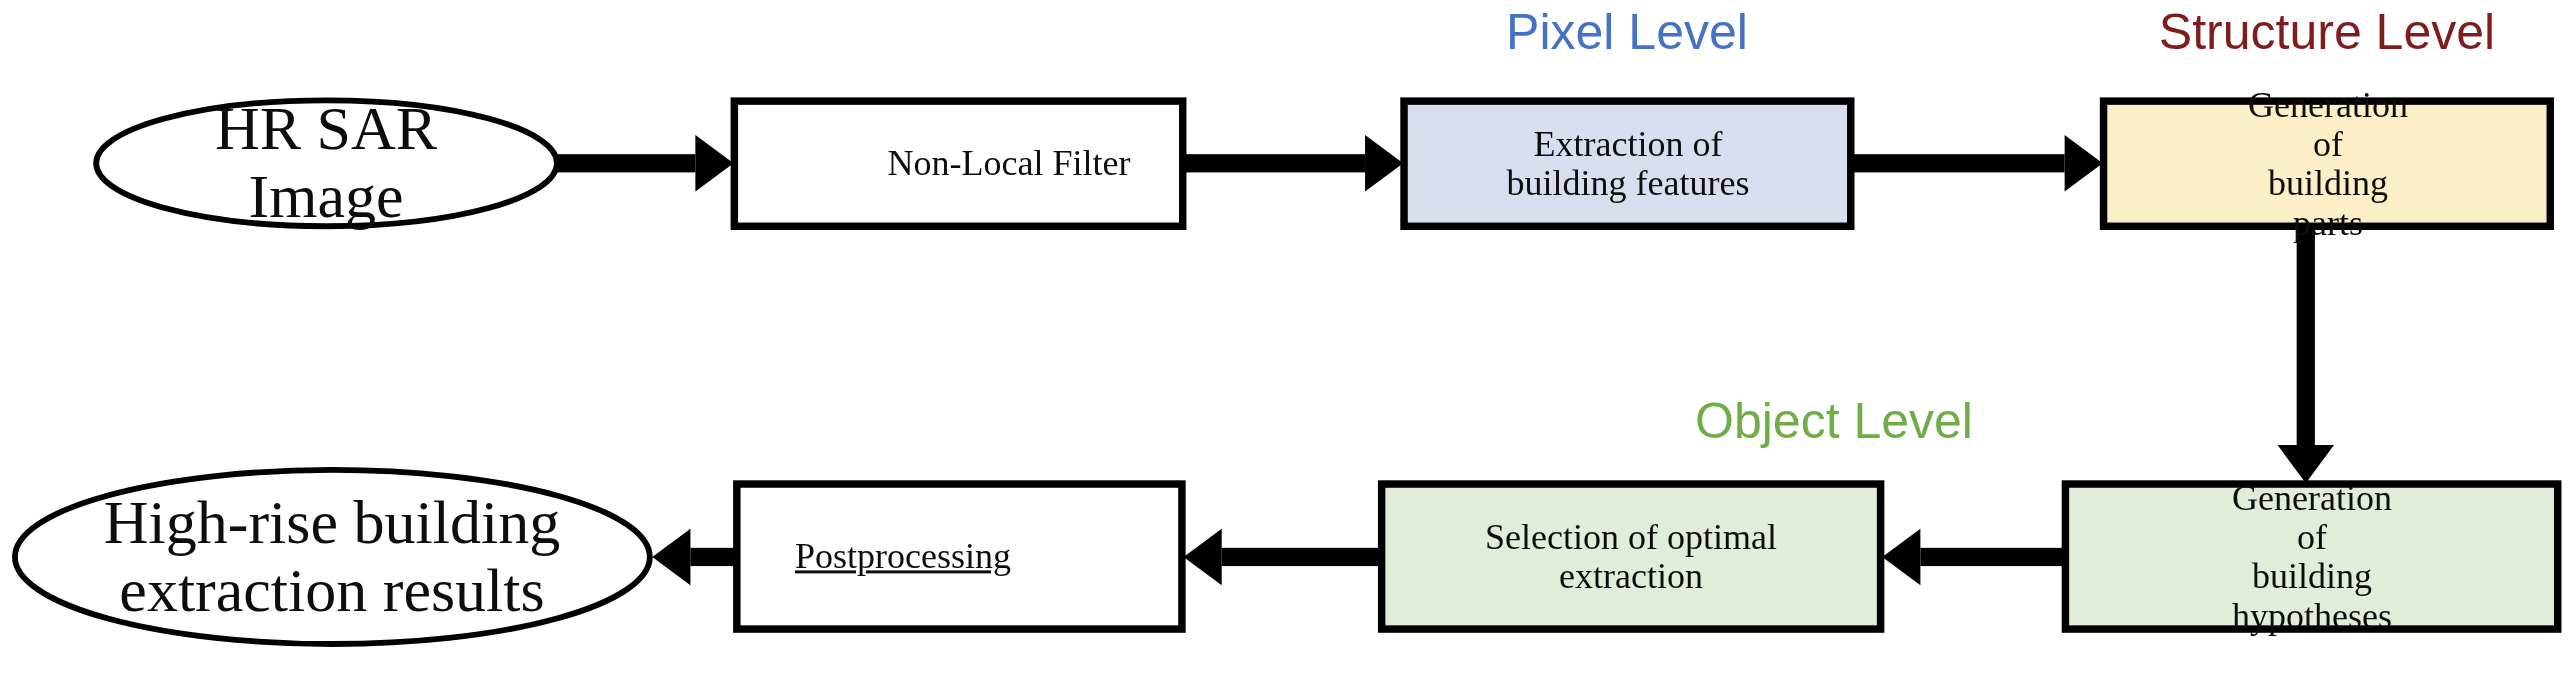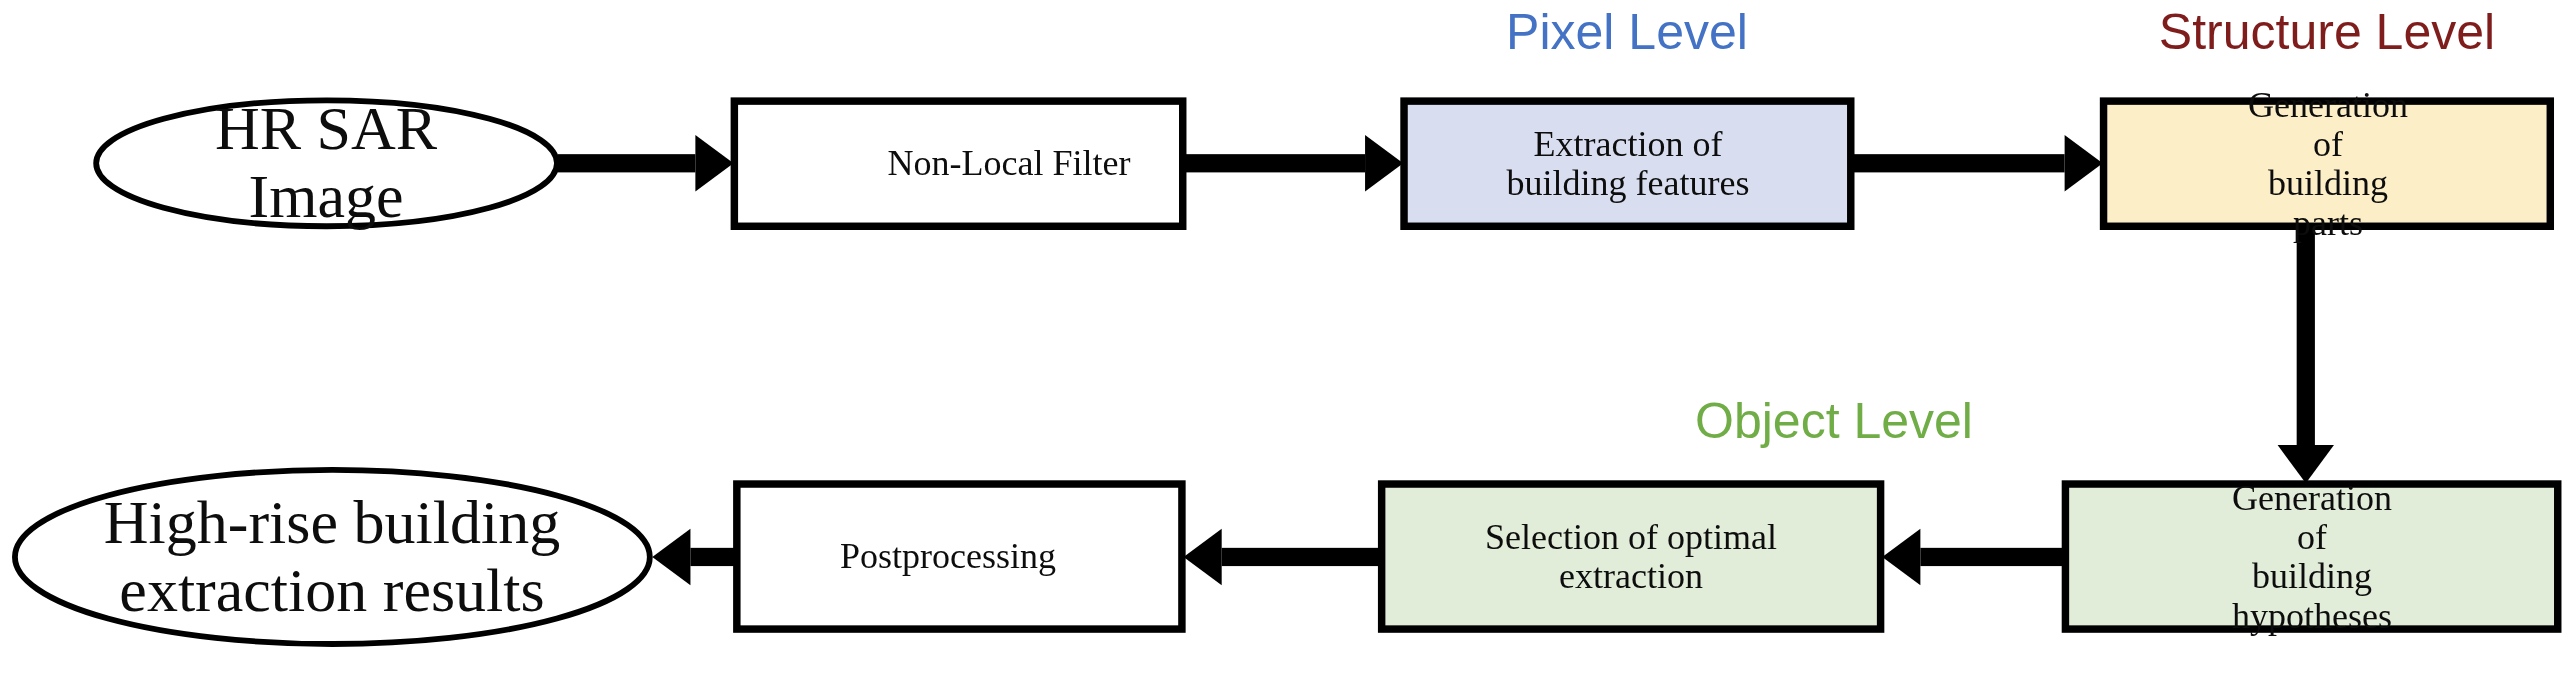--- a/index.html
+++ b/index.html
@@ -90,19 +90,19 @@
 Image</div>
       <div class="node-text" style="left: 1009px; top: 164px;">Non-Local Filter</div>
       <div class="node-text" style="left: 1628px; top: 164px;">Extraction of
 building features</div>
       <div class="node-text" style="left: 2328px; top: 164px;">Generation of
 building parts</div>
       <div class="node-text" style="left: 2312px; top: 557px;">Generation of
 building hypotheses</div>
       <div class="node-text" style="left: 1631px; top: 557px;">Selection of optimal
 extraction</div>
-      <div class="node-text" style="left: 948px; top: 557px;">Postprocessing</div>
+      <div class="node-text" style="left: 903px; top: 557px; text-decoration: underline;">Postprocessing</div>
       <div class="node-text big" style="left: 332px; top: 557px;">High-rise building
 extraction results</div>
     </div>
 
 </div>
 
 
 </body></html>

